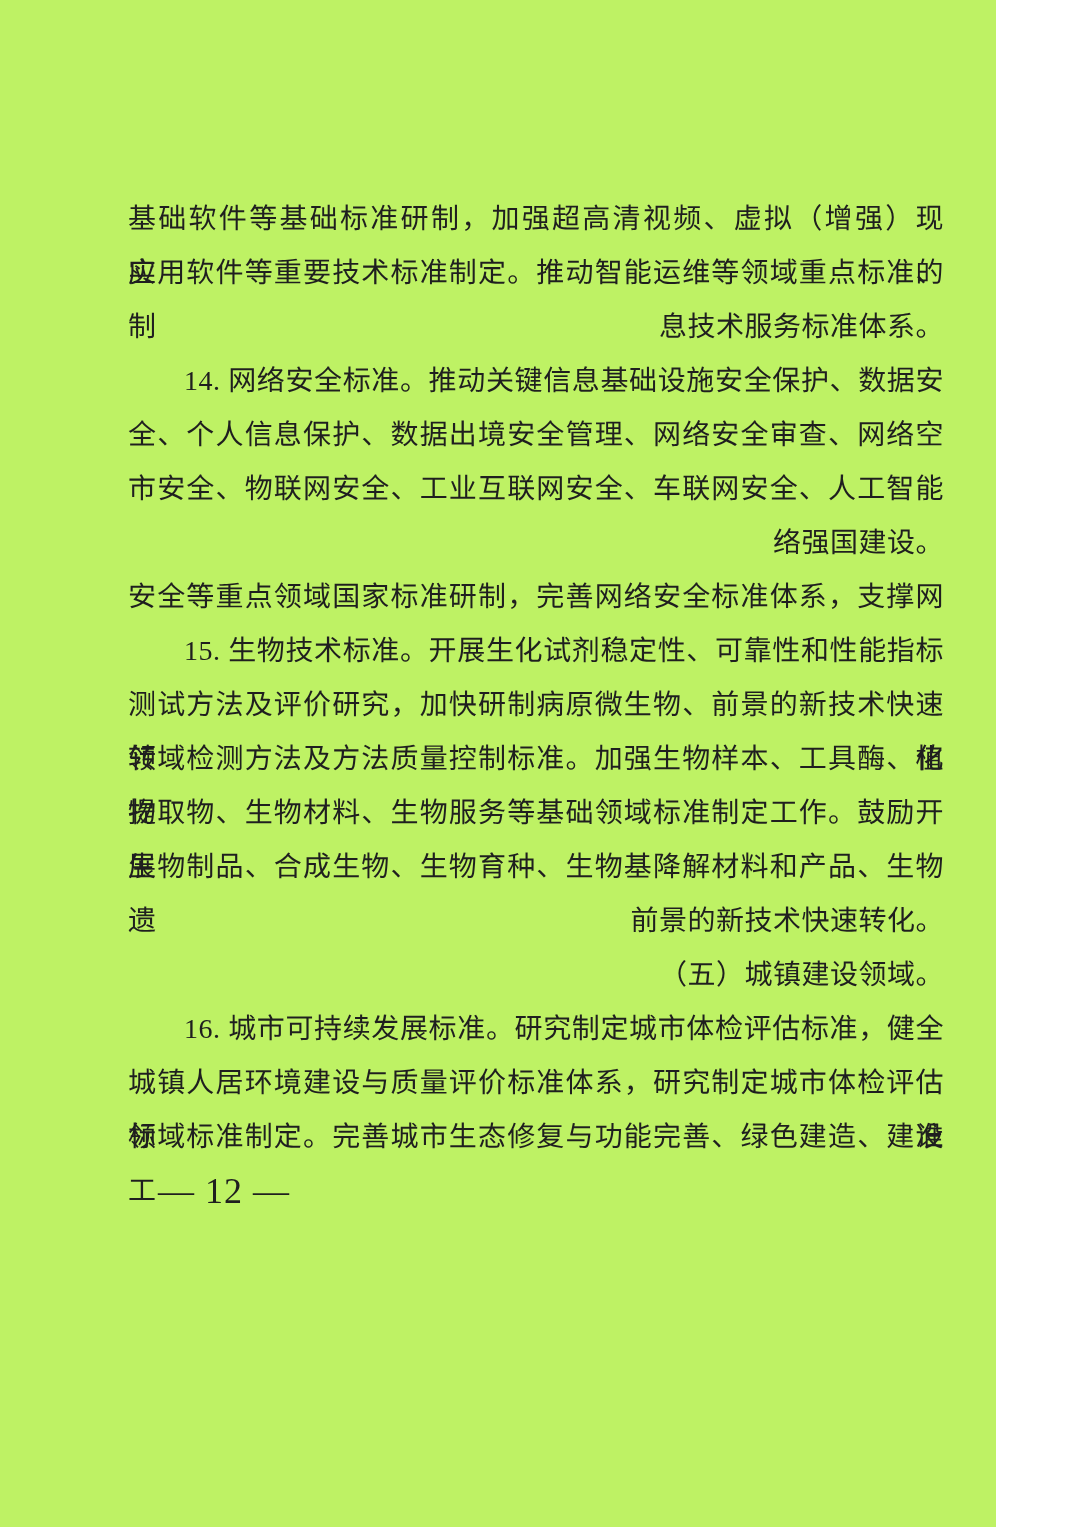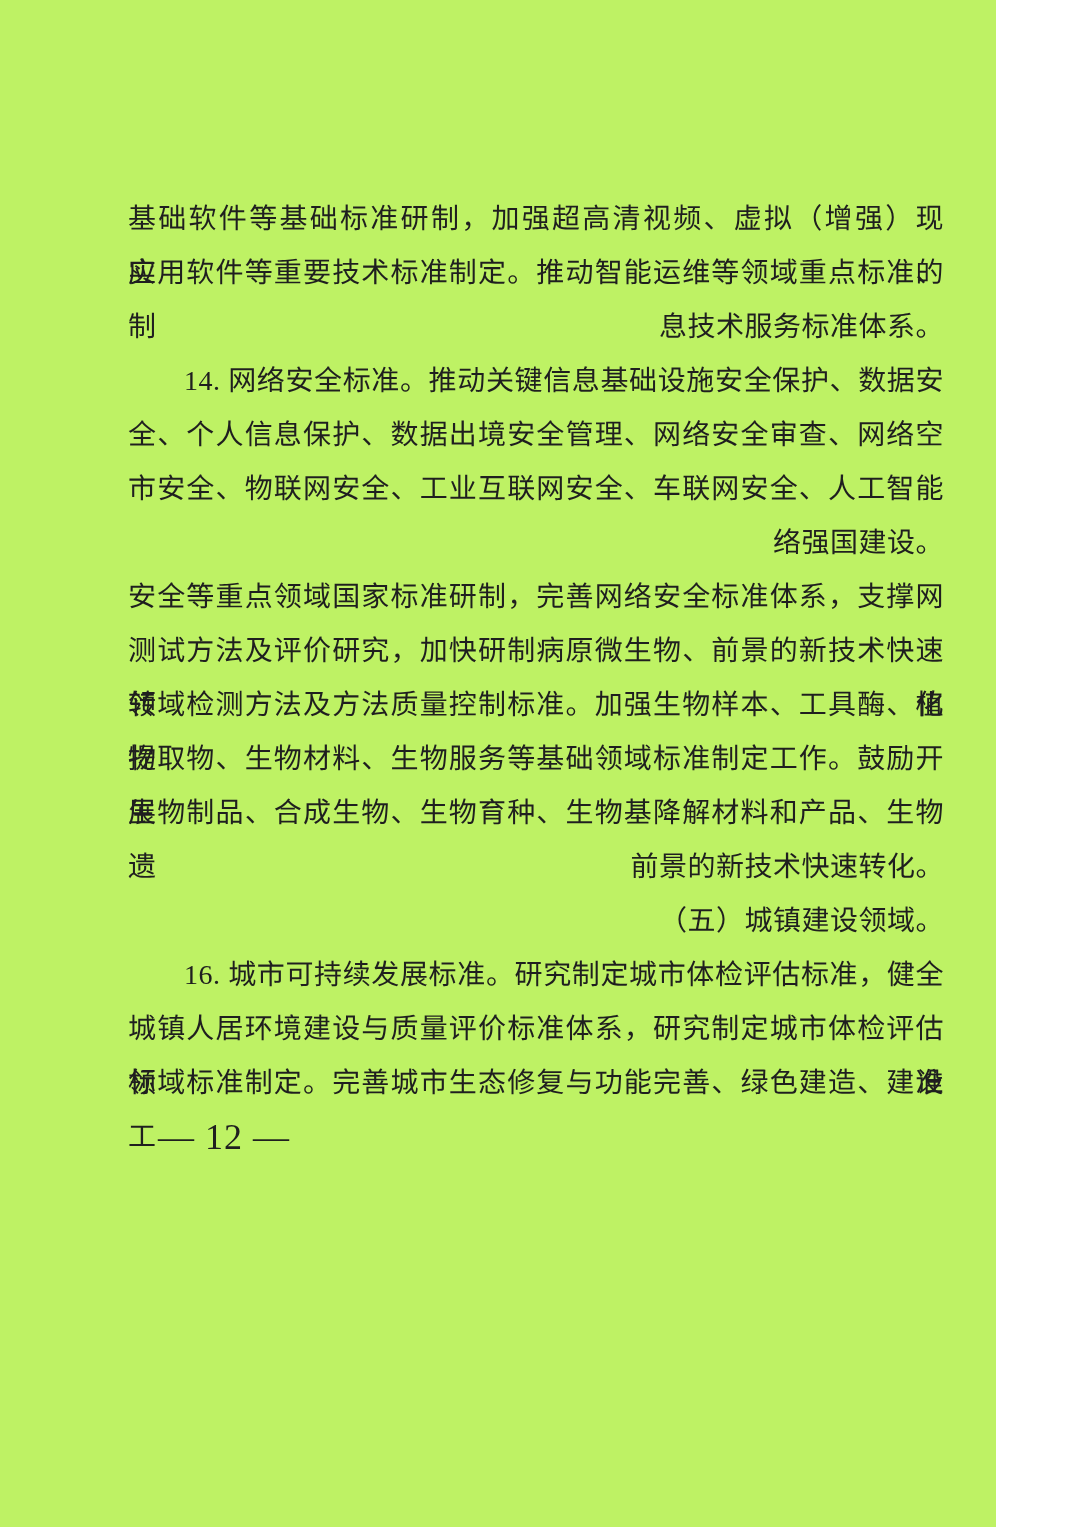--- a/index.html
+++ b/index.html
@@ -55,20 +55,21 @@
 <div class="page">
   <div class="doc-body">
       <div class="line full">基础软件等基础标准研制，加强超高清视频、虚拟（增强）现实、</div>
       <div class="line full">应用软件等重要技术标准制定。推动智能运维等领域重点标准的制</div>
       <div class="line">息技术服务标准体系。</div>
       <div class="line indent full">14. 网络安全标准。推动关键信息基础设施安全保护、数据安</div>
       <div class="line full">全、个人信息保护、数据出境安全管理、网络安全审查、网络空</div>
       <div class="line full">市安全、物联网安全、工业互联网安全、车联网安全、人工智能</div>
       <div class="line">络强国建设。</div>
       <div class="line full">安全等重点领域国家标准研制，完善网络安全标准体系，支撑网</div>
+      <div class="line indent full">15. 生物技术标准。开展生化试剂稳定性、可靠性和性能指标</div>
       <div class="line full">测试方法及评价研究，加快研制病原微生物、前景的新技术快速转化</div>
       <div class="line full">领域检测方法及方法质量控制标准。加强生物样本、工具酶、植物</div>
       <div class="line full">提取物、生物材料、生物服务等基础领域标准制定工作。鼓励开展</div>
       <div class="line full">生物制品、合成生物、生物育种、生物基降解材料和产品、生物遗</div>
       <div class="line">前景的新技术快速转化。</div>
       <div class="line indent">（五）城镇建设领域。</div>
       <div class="line indent full">16. 城市可持续发展标准。研究制定城市体检评估标准，健全</div>
       <div class="line full">城镇人居环境建设与质量评价标准体系，研究制定城市体检评估标准</div>
       <div class="line full">领域标准制定。完善城市生态修复与功能完善、绿色建造、建设工</div>
     </div>

